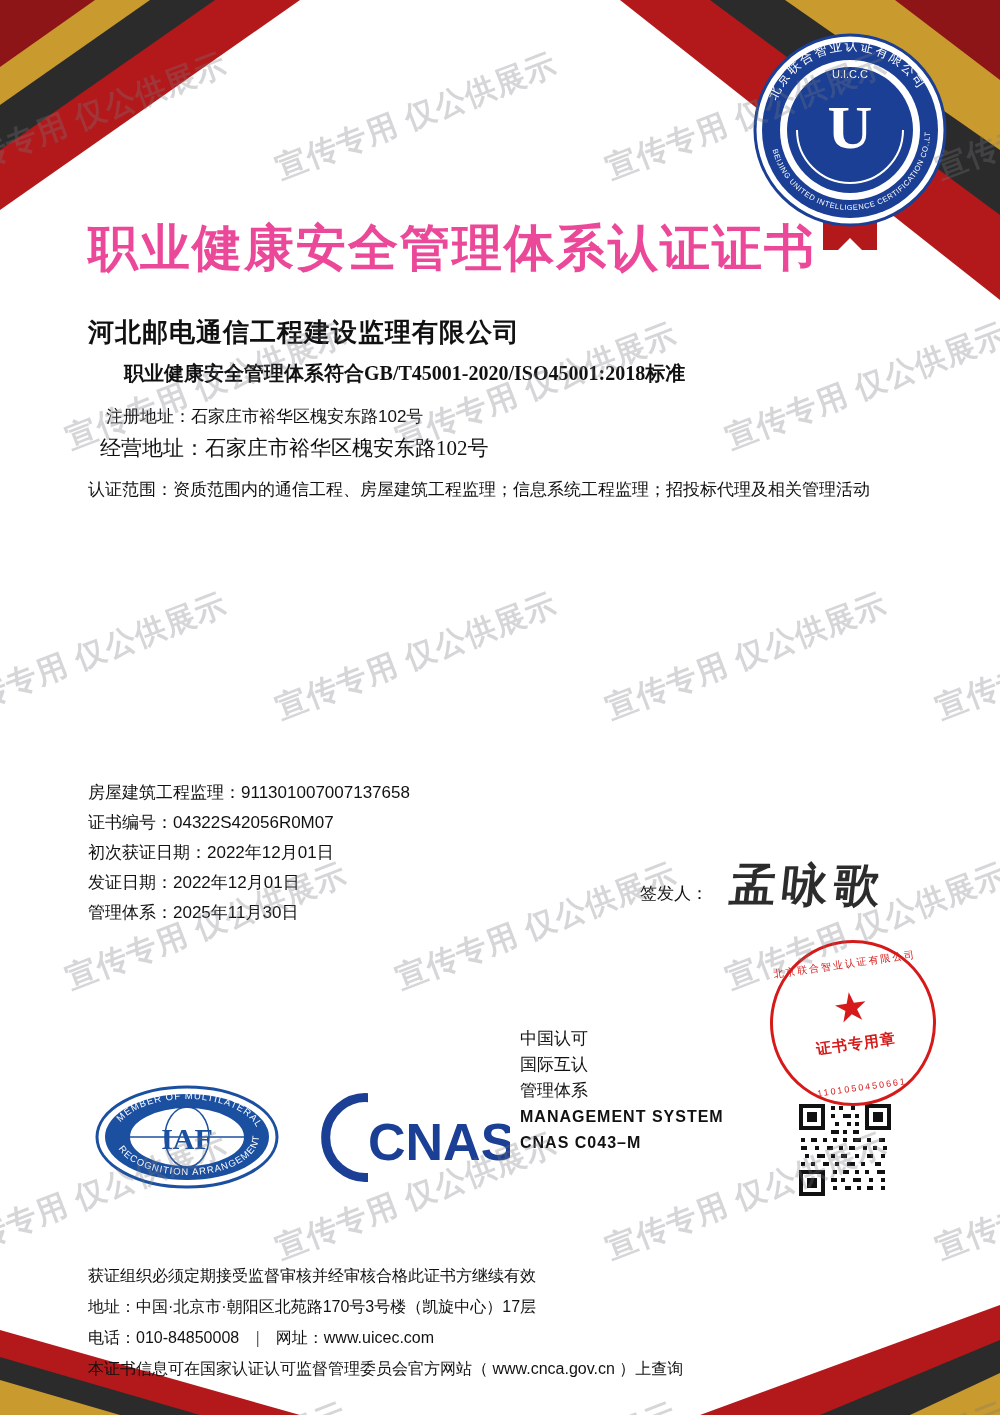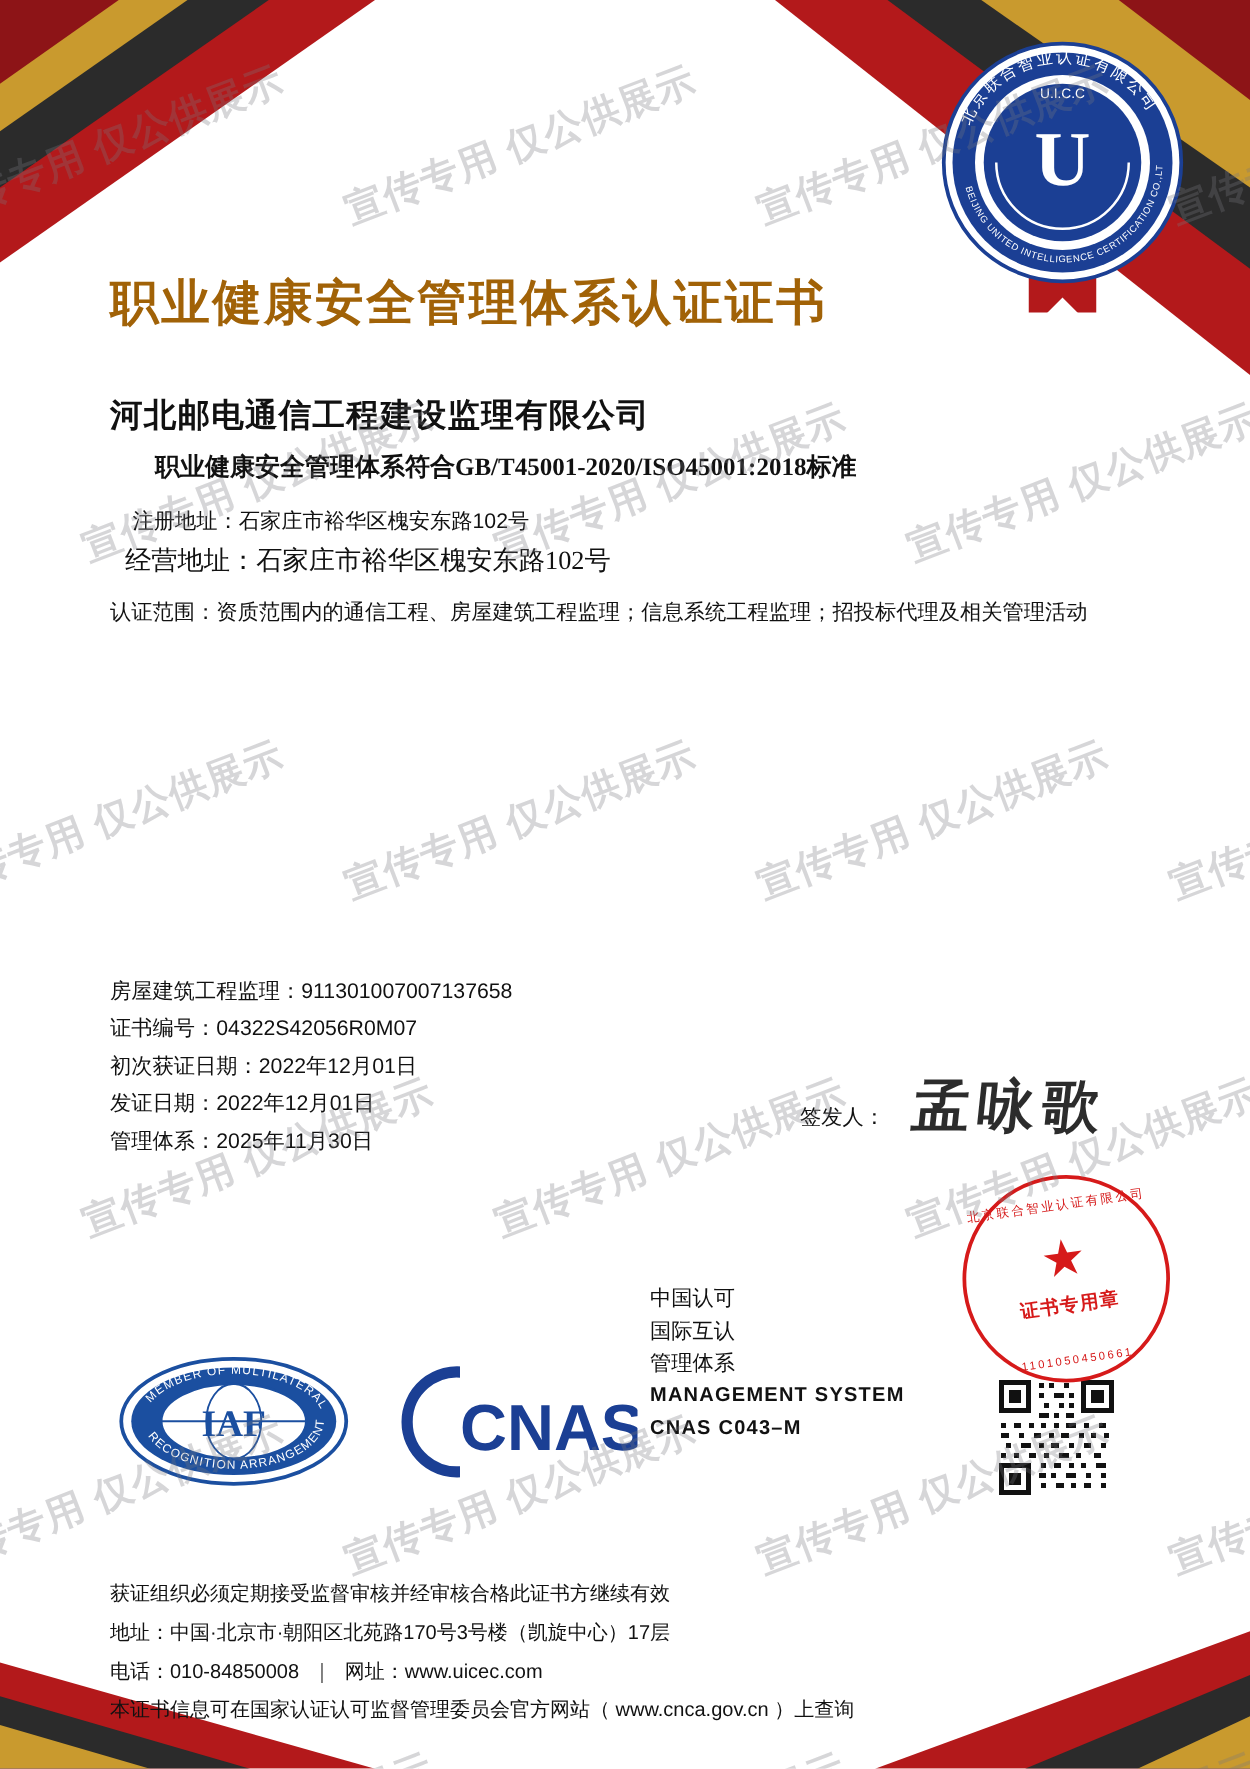--- a/index.html
+++ b/index.html
@@ -31,22 +31,22 @@
     transform-origin:left top;
     font-family:"Liberation Sans", sans-serif;
     letter-spacing:1px;
   }
 
   
   .content{position:relative;z-index:3;}
 
   .title{
     position:absolute;left:88px;top:215px;
-    font-size:39px;font-weight:700;letter-spacing:2px;
-    color:#a16207;
+    font-size:50px;font-weight:700;letter-spacing:2px;
+    color:#ec4899;
     font-family:"Liberation Sans", sans-serif;
   }
 
   .company{
     position:absolute;left:88px;top:315px;
     font-size:26px;font-weight:700;letter-spacing:1px;
   }
   .standard{
     position:absolute;left:88px;top:360px;
     font-size:20px;font-weight:700;letter-spacing:0px;

